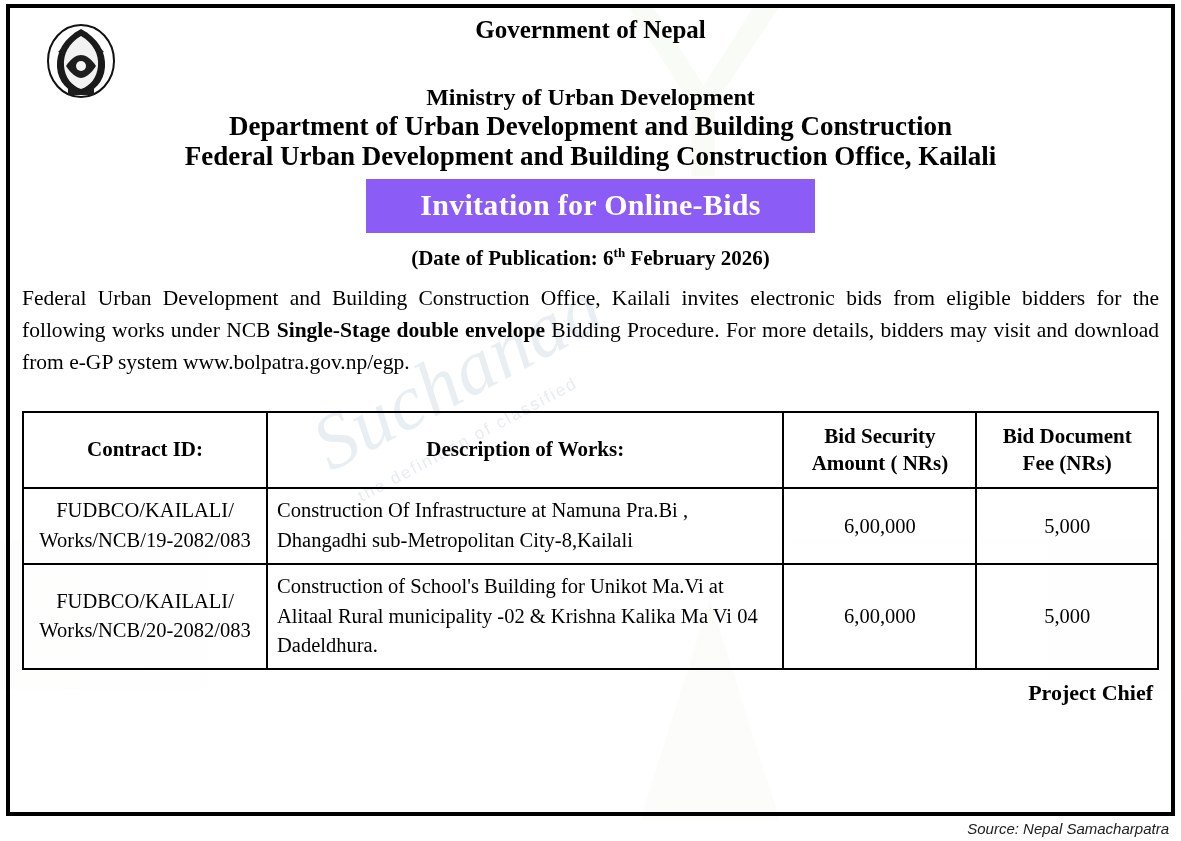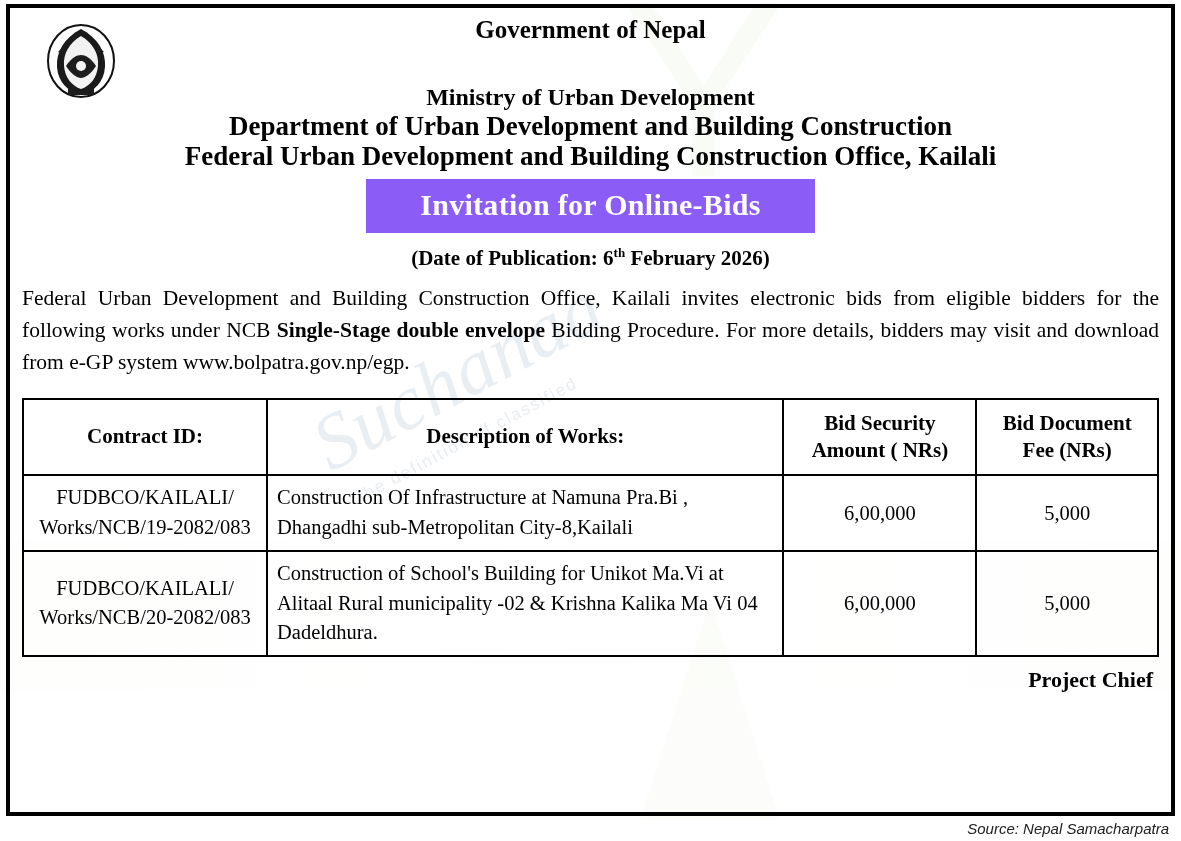--- a/index.html
+++ b/index.html
@@ -124,21 +124,21 @@
     line-height: 1.48;
     margin-top: 12px;
     text-align: justify;
     color: #000;
   }
   .intro b { font-weight: bold; }
 
   table.bids {
     width: 100%;
     border-collapse: collapse;
-    margin-top: 19px;
+    margin-top: 32px;
     table-layout: fixed;
   }
   table.bids th, table.bids td {
     border: 2px solid #000;
     padding: 7px 9px;
     font-size: 20.5px;
     vertical-align: middle;
     color: #000;
   }
   table.bids th {

